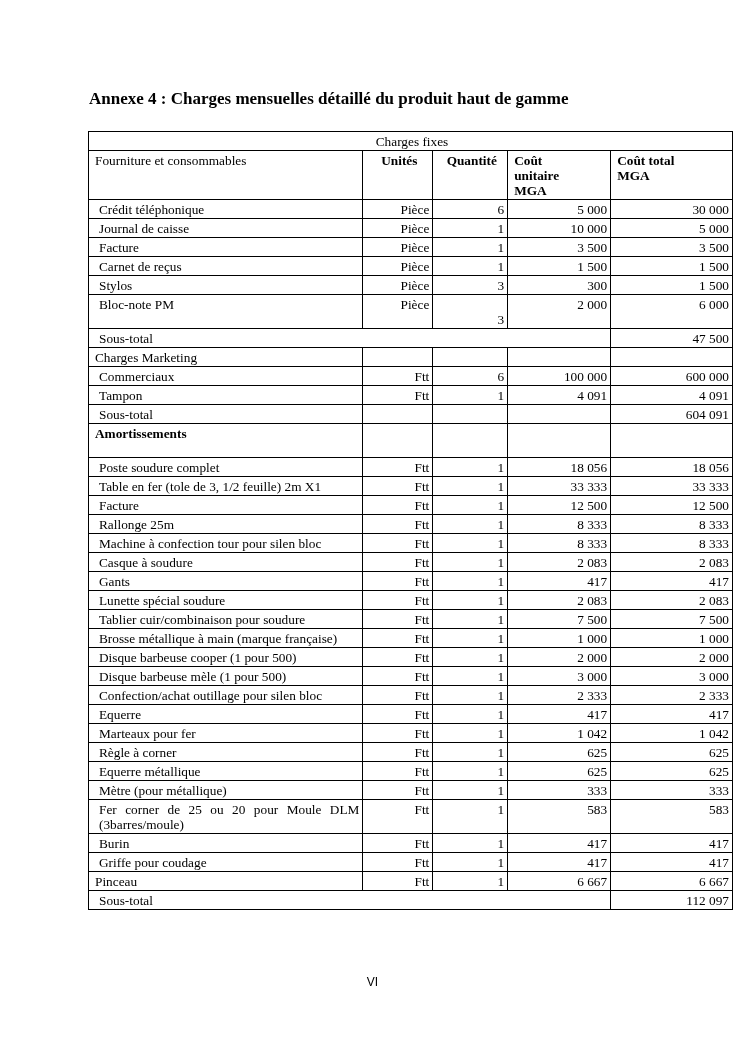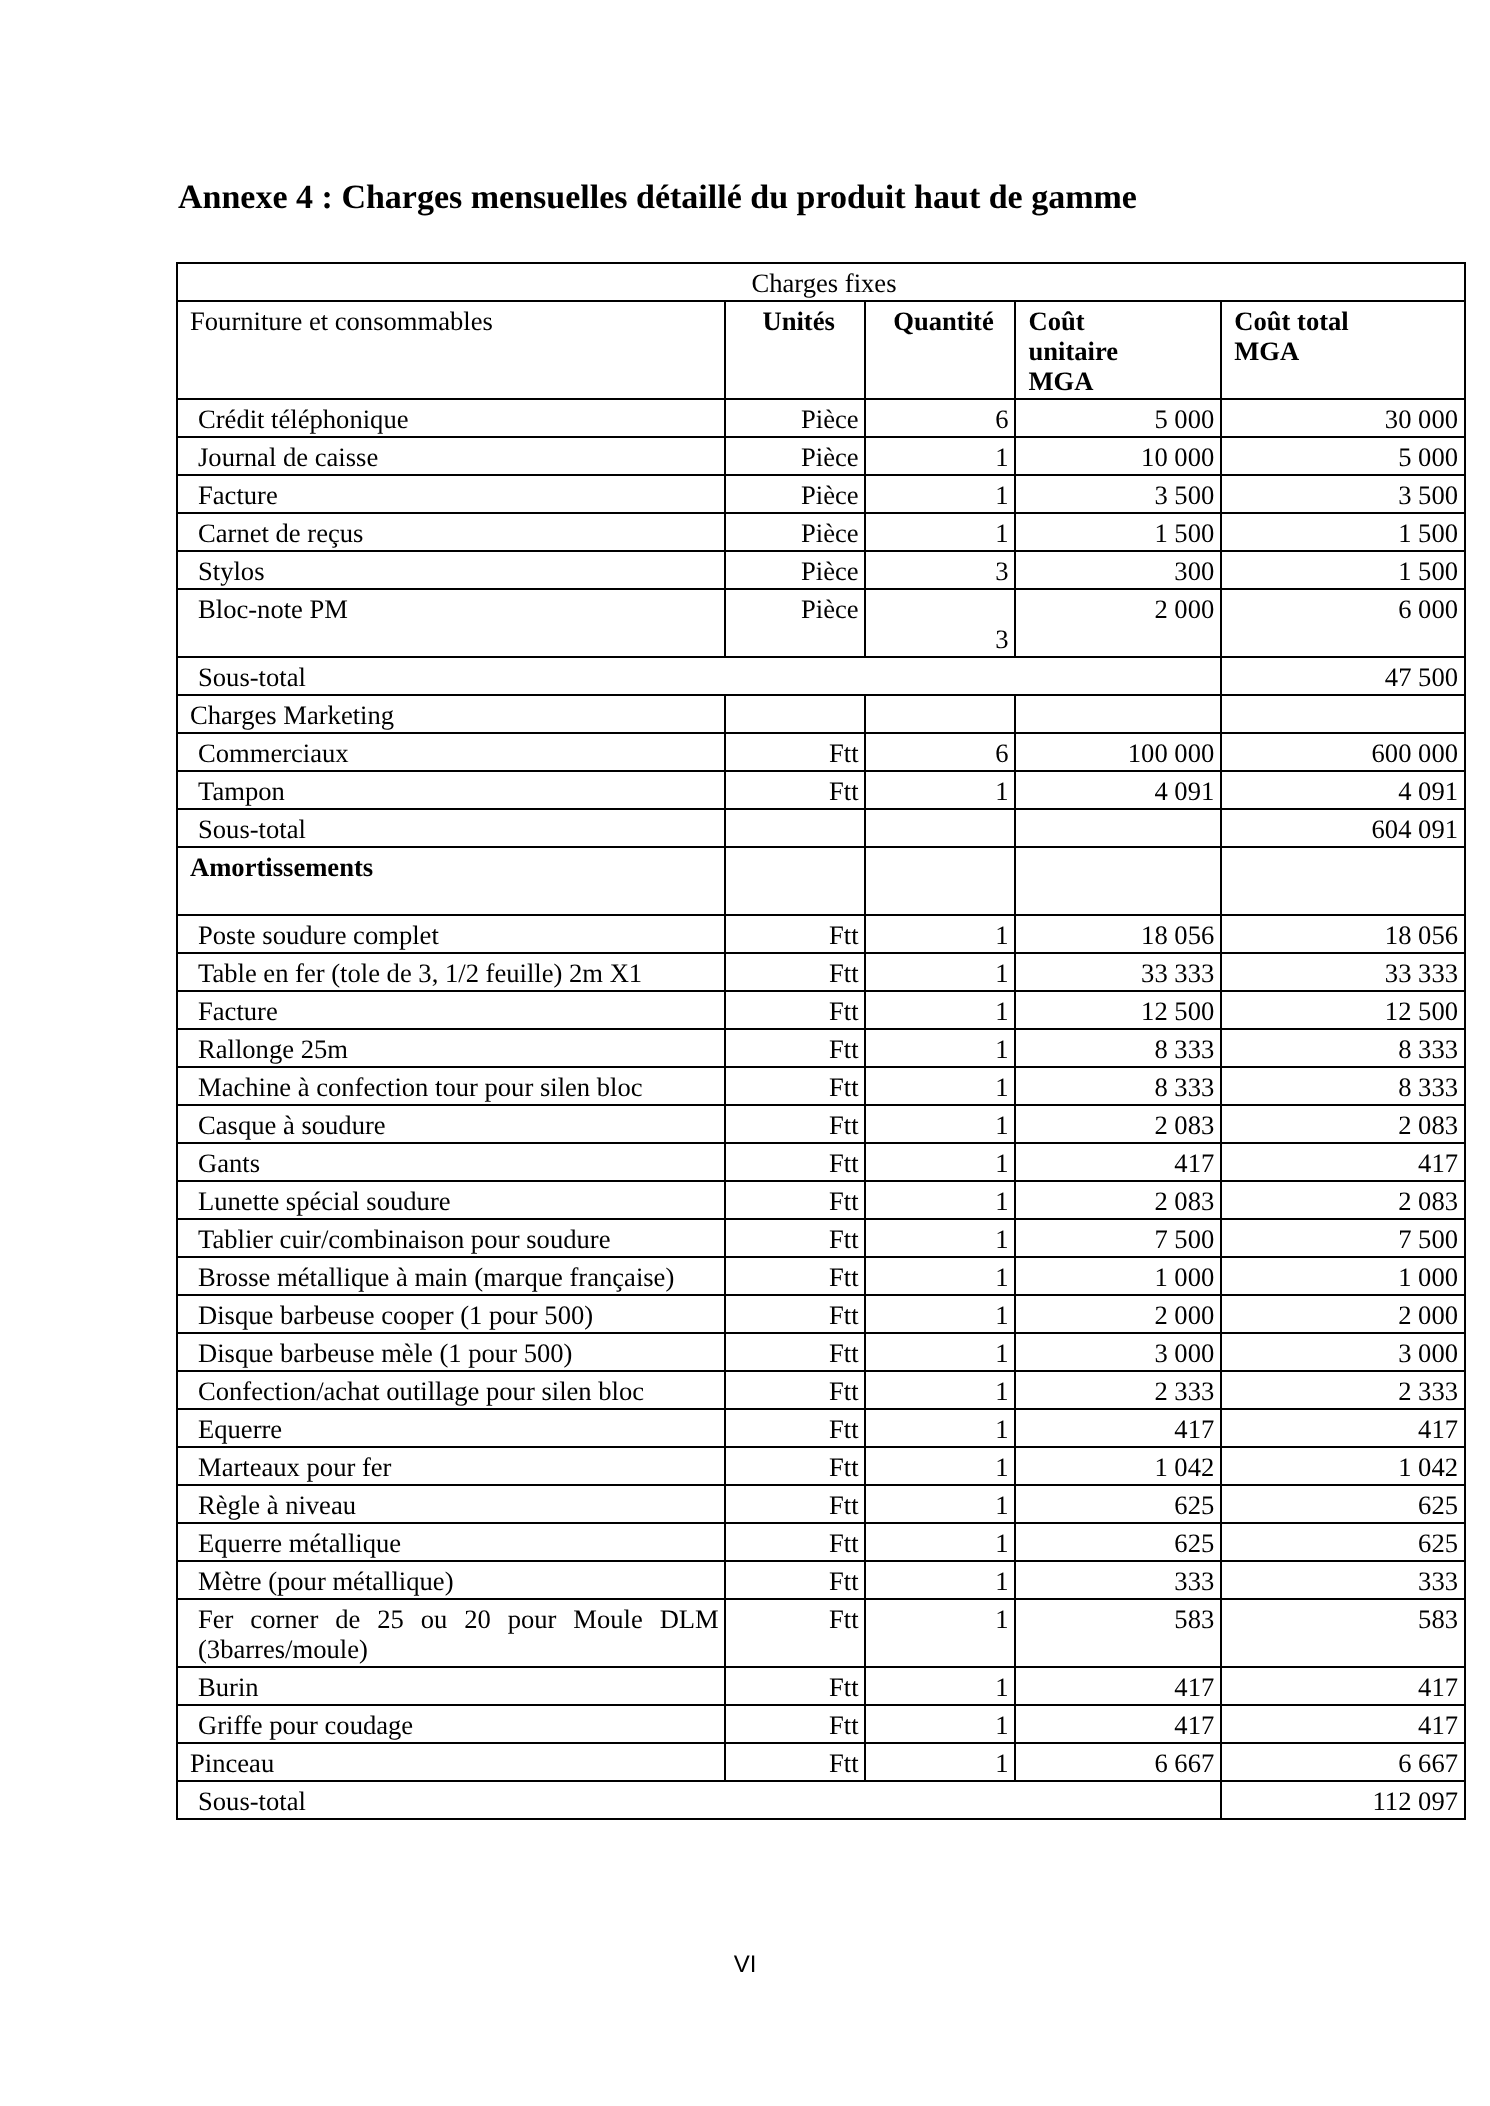--- a/index.html
+++ b/index.html
@@ -220,21 +220,21 @@
         <td class="r">417</td>
       </tr>
       <tr>
         <td class="ind">Marteaux pour fer</td>
         <td class="r">Ftt</td>
         <td class="r">1</td>
         <td class="r">1 042</td>
         <td class="r">1 042</td>
       </tr>
       <tr>
-        <td class="ind">Règle à niveau</td>
+        <td class="ind">Règle à corner</td>
         <td class="r">Ftt</td>
         <td class="r">1</td>
         <td class="r">625</td>
         <td class="r">625</td>
       </tr>
       <tr>
         <td class="ind">Equerre métallique</td>
         <td class="r">Ftt</td>
         <td class="r">1</td>
         <td class="r">625</td>

